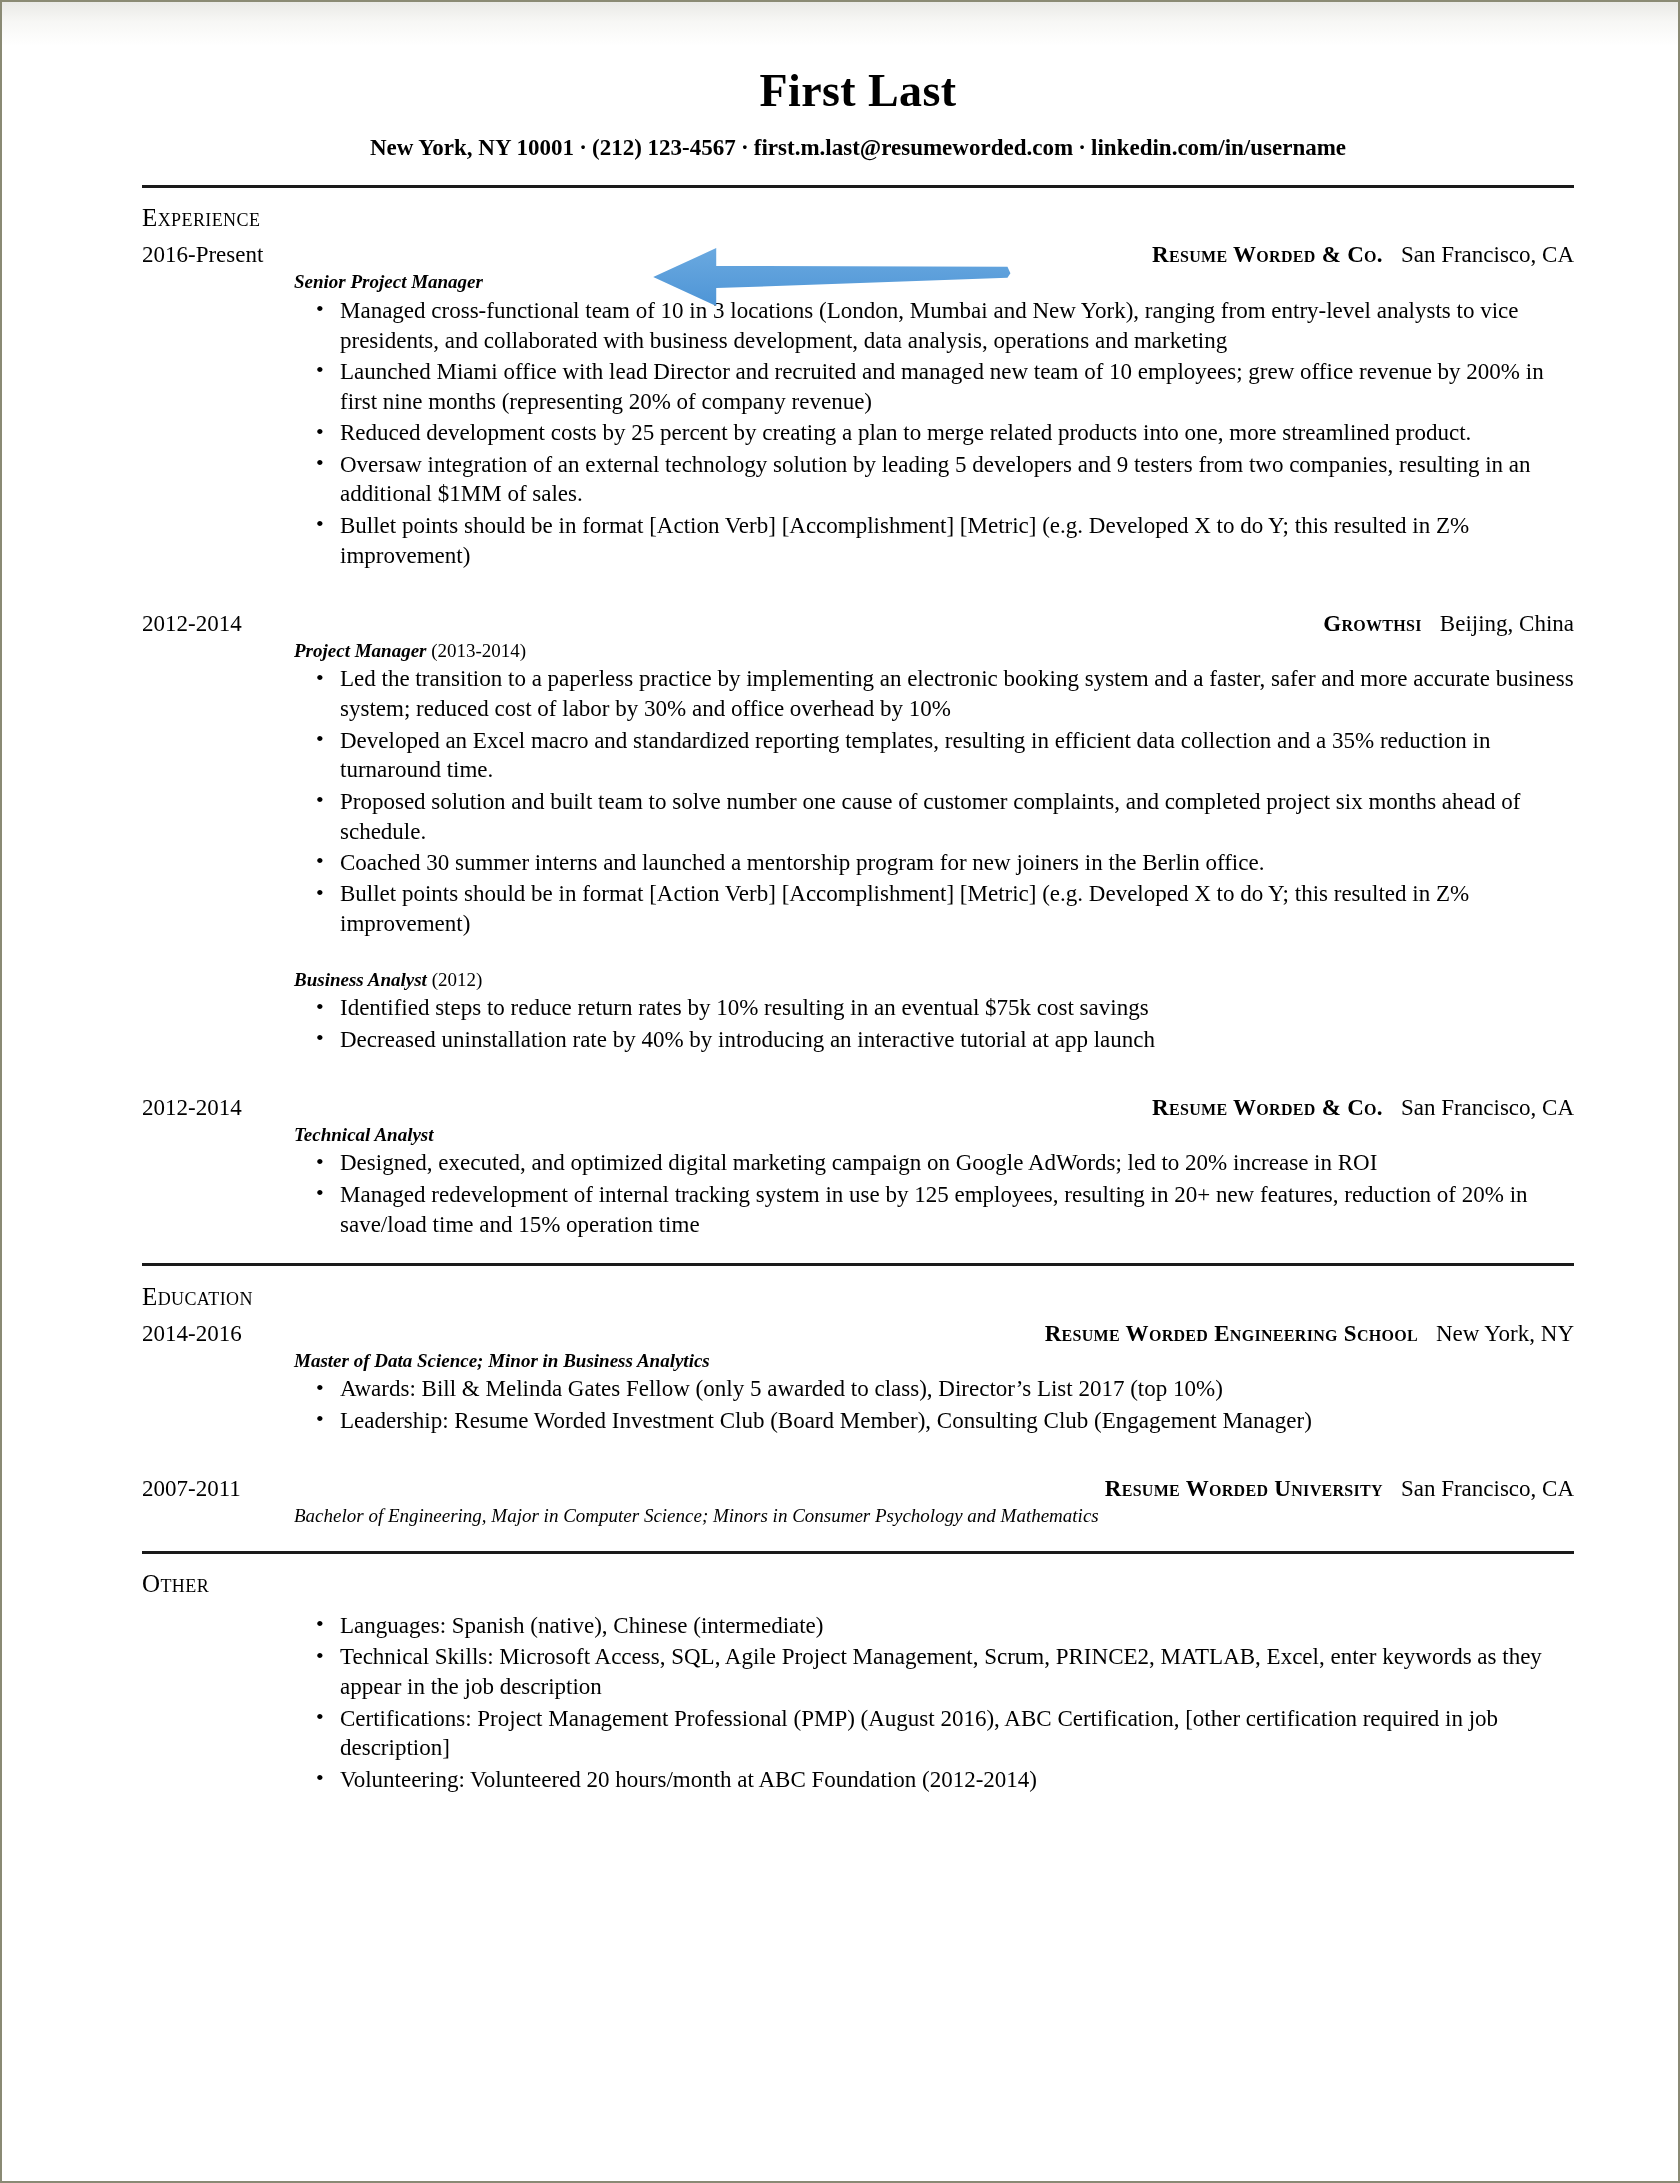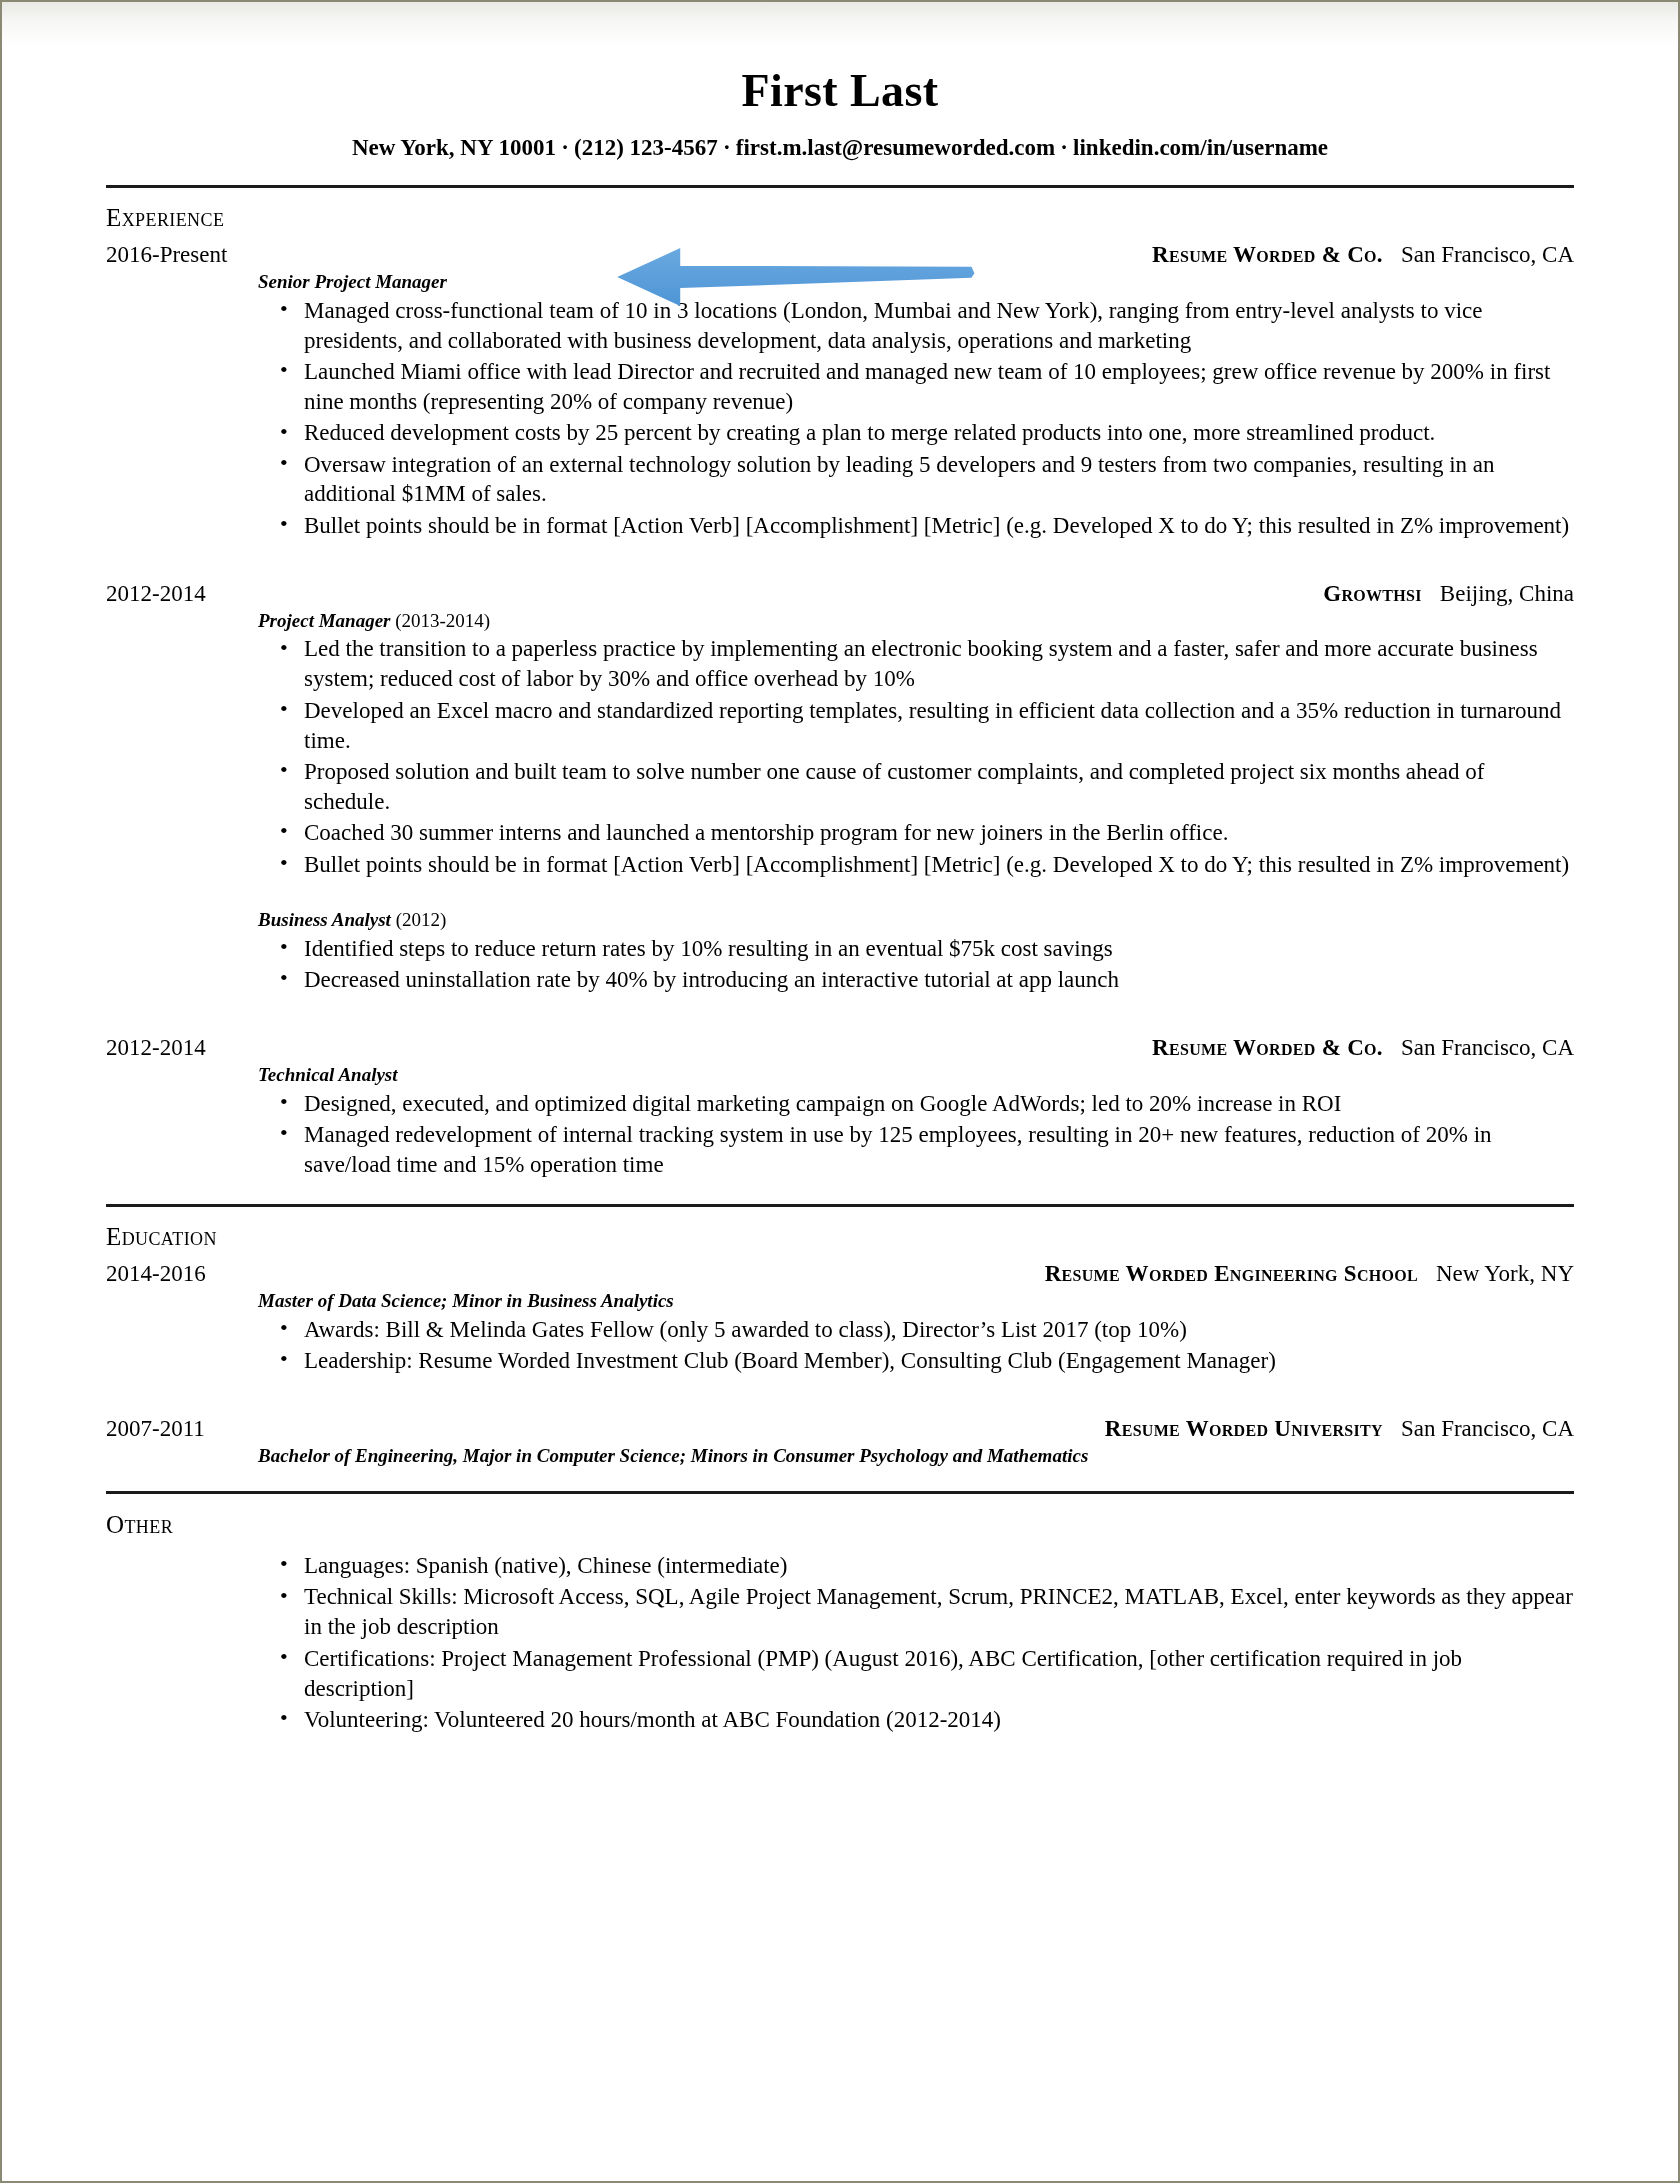--- a/index.html
+++ b/index.html
@@ -28,20 +28,21 @@
     position: absolute;
     left: 0; right: 0; top: 0;
     height: 44px;
     background: linear-gradient(to bottom, #e9e9e6 0%, #f7f7f5 45%, #ffffff 100%);
     pointer-events: none;
   }
 
   .page-inner {
     position: relative;
     padding: 0 104px;
+    margin-left: 36px;
   }
 
   
   .resume-name {
     text-align: center;
     font-size: 46px;
     font-weight: bold;
     letter-spacing: 0.4px;
     margin: 65px 0 0 0;
     line-height: 1.06;
@@ -123,21 +124,21 @@
   }
   .entry-title .title-years {
     font-weight: normal;
     font-style: normal;
   }
   .entry-title.degree {
     font-weight: bold;
     font-style: italic;
   }
   .entry-title.plain-italic {
-    font-weight: bold;
+    font-weight: normal;
     font-style: italic;
   }
 
   
   ul.bullets {
     list-style: none;
     margin: 2.2px 0 0 0;
     padding: 0 0 0 22px;
   }
   ul.bullets li {

